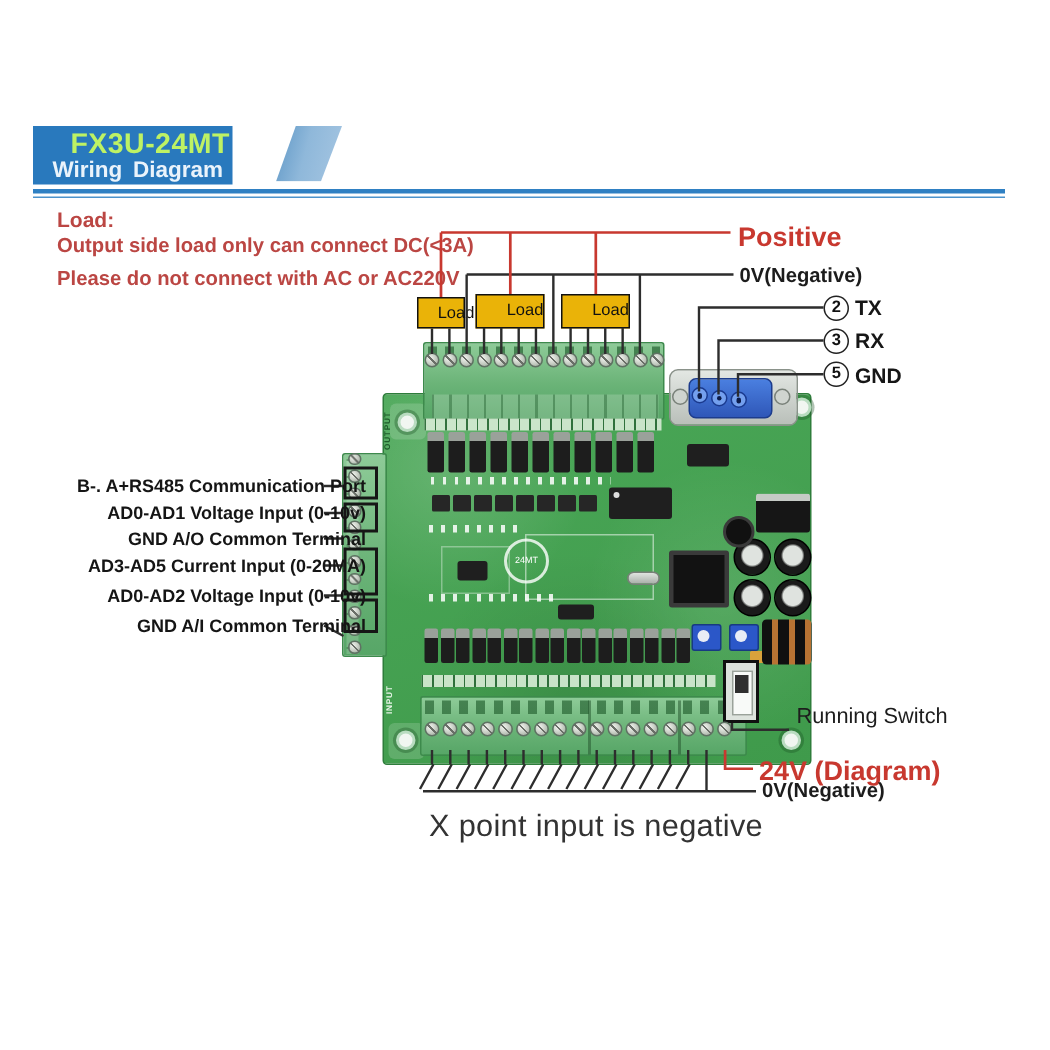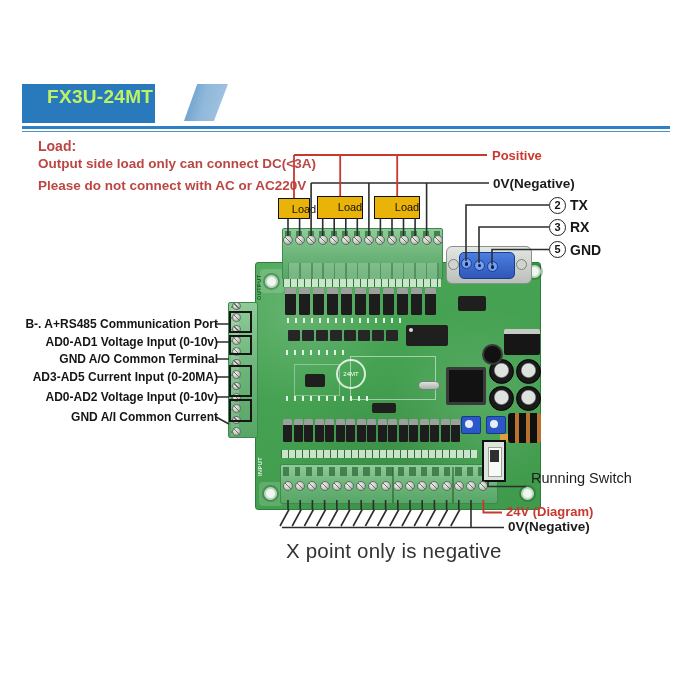--- a/index.html
+++ b/index.html
@@ -14,23 +14,23 @@
      clip-path:polygon(30% 0,100% 0,68% 100%,0 100%);
      background:linear-gradient(105deg,#5e97c6 0%,#8fb8da 45%,#a6c6e2 100%);}
   .rule-a{position:absolute;left:22px;top:126px;width:648px;height:3px;background:#2f80c3;}
   .rule-b{position:absolute;left:22px;top:130.5px;width:648px;height:1.5px;background:#4c93cc;}
   
   .note{color:#bb4643;font-weight:700;position:absolute;left:38px;}
   .note-title{top:138px;font-size:14px;}
   .note-l1{top:156px;font-size:13.5px;}
   .note-l2{top:178px;font-size:13.5px;}
   
-  .red-label{position:absolute;color:#c8382f;font-weight:700;font-size:13px;white-space:nowrap;}
+  .red-label{position:absolute;color:#c8382f;font-weight:700;font-size:18px;white-space:nowrap;}
   .blk-label{position:absolute;color:#1c1c1c;font-weight:700;font-size:13.5px;white-space:nowrap;}
-  .llabel{position:absolute;right:482px;color:#151515;font-weight:700;font-size:12px;white-space:nowrap;margin-left:13px;}
+  .llabel{position:absolute;right:456px;color:#151515;font-weight:700;font-size:12px;white-space:nowrap;margin-left:13px;}
   .pincirc{position:absolute;width:17px;height:17px;border:1.7px solid #222;border-radius:50%;
      background:#fff;font-size:11px;font-weight:700;line-height:14px;text-align:center;color:#111;box-sizing:border-box;}
   .pinlabel{position:absolute;color:#161616;font-weight:700;font-size:14px;white-space:nowrap;}
   .rscap{position:absolute;left:543px;width:134px;text-align:center;color:#222;font-weight:700;font-size:13px;}
   .runlabel{position:absolute;left:531px;top:470px;color:#1d1d1d;font-size:14.5px;white-space:nowrap;}
   .caption{position:absolute;left:286px;top:539px;color:#333;font-size:20.5px;letter-spacing:.2px;}
   
   .pcb{position:absolute;left:255px;top:262px;width:286px;height:248px;border-radius:3px;
      border:1px solid #2e7d3b;box-sizing:border-box;
      background:
@@ -97,20 +97,21 @@
   .ontop{z-index:40;}
   .loadz{z-index:25;}
 </style>
 </head>
 <body>
 
 <div class="canvas">
 
   <div class="banner">
     <div class="banner-title">FX3U-24MT</div>
+    <div class="banner-sub">Wiring Diagram</div>
   </div>
   <div class="banner-flag"></div>
   <div class="rule-a"></div>
   <div class="rule-b"></div>
 
   <div class="note note-title">Load:</div>
   <div class="note note-l1">Output side load only can connect DC(&lt;3A)</div>
   <div class="note note-l2">Please do not connect with AC or AC220V</div>
 
   <div class="pcb"></div>
@@ -281,20 +282,20 @@
   <div class="pincirc ontop" style="left:549px;top:218.5px;">3</div>
   <div class="pinlabel ontop" style="left:570px;top:219px;">RX</div>
   <div class="pincirc ontop" style="left:549px;top:241px;">5</div>
   <div class="pinlabel ontop" style="left:570px;top:241.5px;">GND</div>
 
   <div class="llabel ontop" style="top:317px;">B-. A+RS485 Communication Port</div>
   <div class="llabel ontop" style="top:335px;">AD0-AD1 Voltage Input (0-10v)</div>
   <div class="llabel ontop" style="top:352px;">GND A/O Common Terminal</div>
   <div class="llabel ontop" style="top:370px;">AD3-AD5 Current Input (0-20MA)</div>
   <div class="llabel ontop" style="top:390px;">AD0-AD2 Voltage Input (0-10v)</div>
-  <div class="llabel ontop" style="top:410px;">GND A/I Common Current</div>
+  <div class="llabel ontop" style="top:410px;">GND A/I Common Terminal</div>
 
   <div class="runlabel ontop">Running Switch</div>
   <div class="red-label ontop" style="left:506px;top:504px;">24V (Diagram)</div>
   <div class="blk-label ontop" style="left:508px;top:519px;">0V(Negative)</div>
-  <div class="caption ontop">X point only is negative</div>
+  <div class="caption ontop">X point input is negative</div>
 
 </div>
 
 </body></html>

